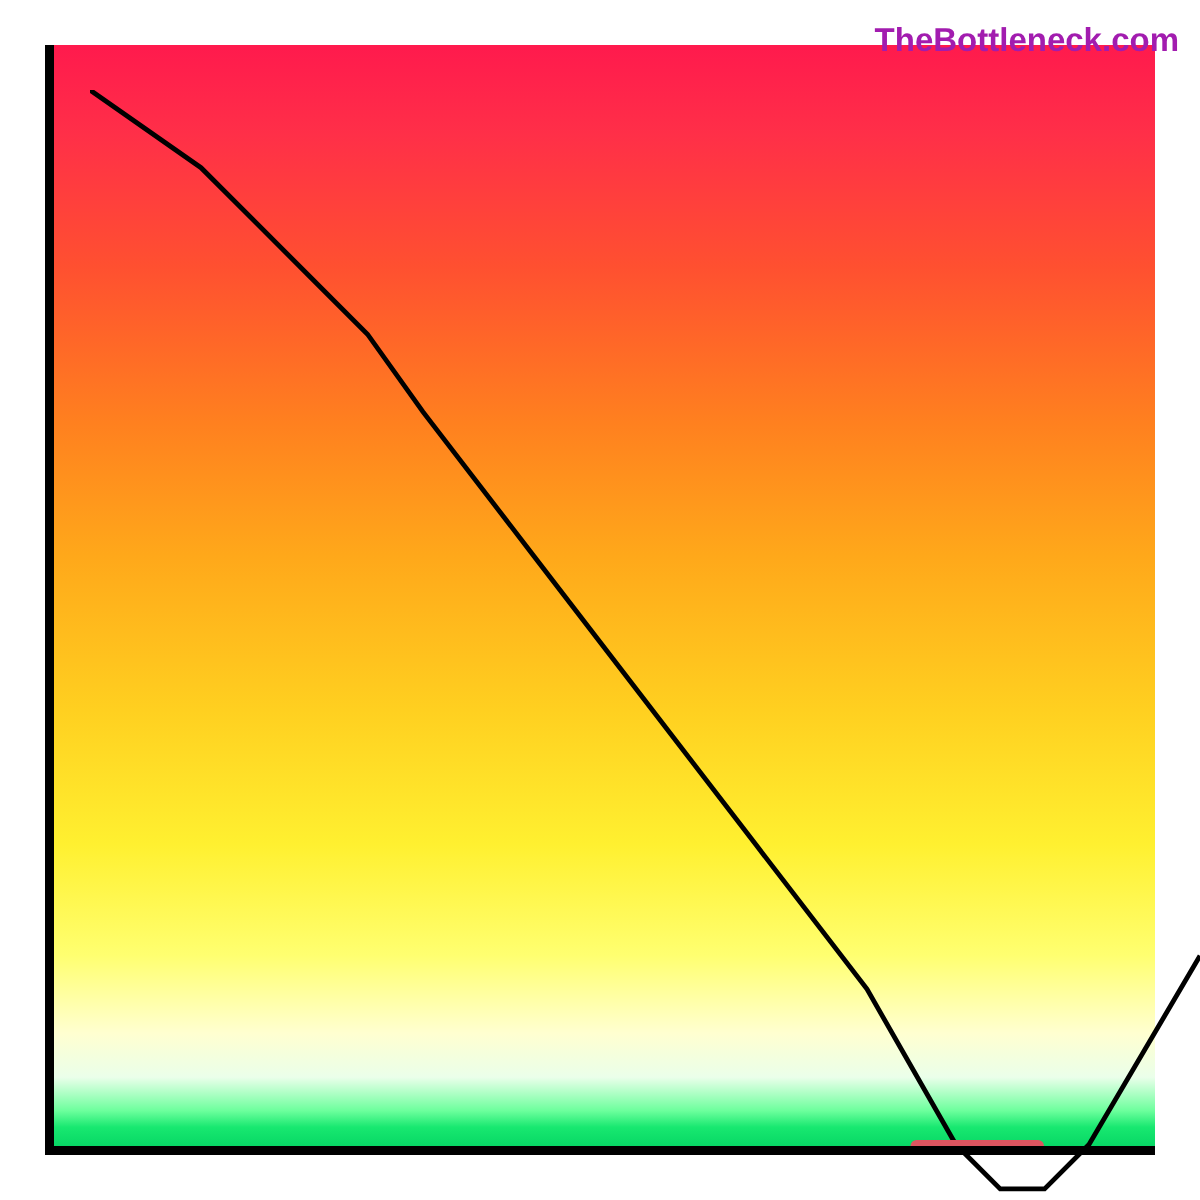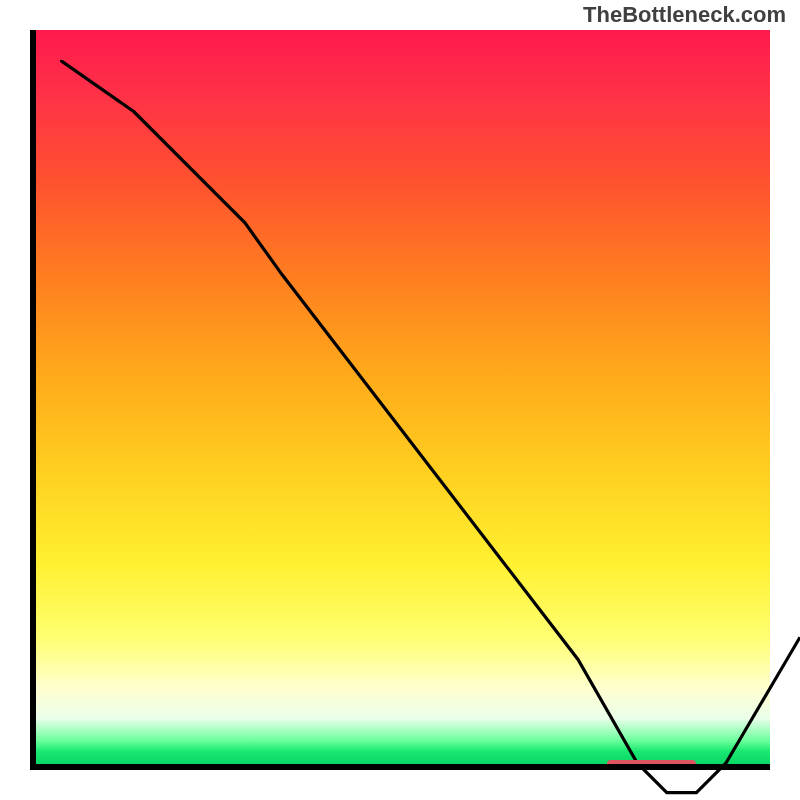--- a/index.html
+++ b/index.html
@@ -11,25 +11,25 @@
     font-family: Arial, sans-serif;
     overflow: hidden;
   }
   .chart-container {
     position: relative;
     width: 800px;
     height: 800px;
   }
   .watermark {
     position: absolute;
-    top: 2px;
+    top: 14px;
     right: 14px;
     font-size: 22px;
     font-weight: bold;
-    color: #404040;
+    color: #a21caf;
     z-index: 10;
   }
   .plot-area {
     position: absolute;
     left: 30px;
     top: 30px;
     width: 740px;
     height: 740px;
     box-sizing: border-box;
   }

